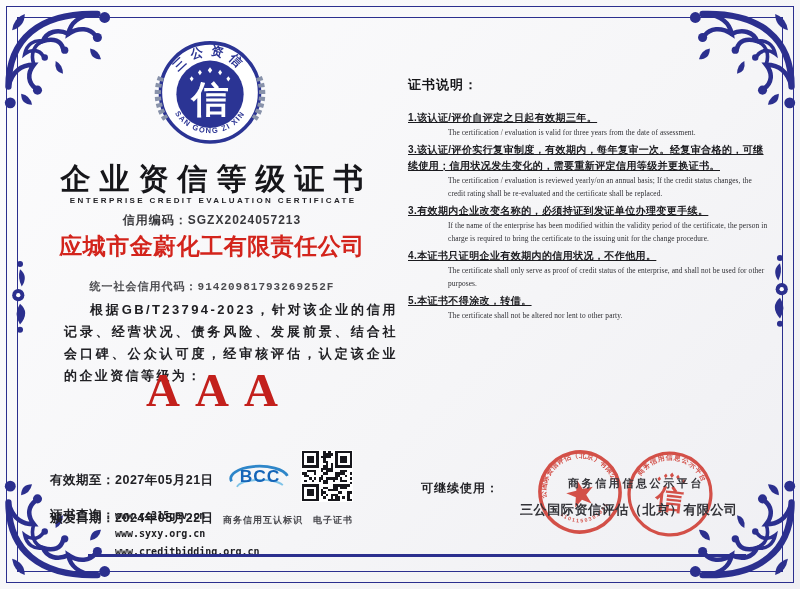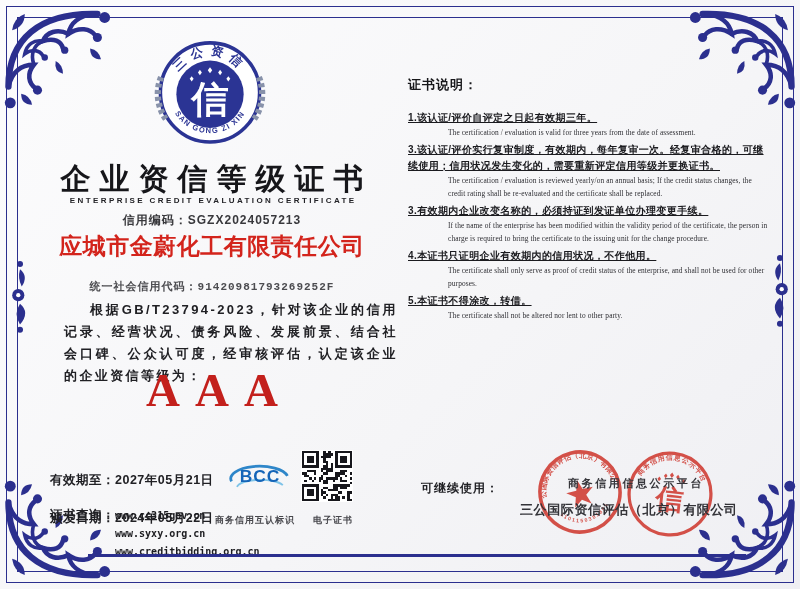--- a/index.html
+++ b/index.html
@@ -24,21 +24,21 @@
   .uscc{left:36px;top:279px;width:352px;text-align:center;font-size:11px;font-weight:bold;color:#4c4c50;letter-spacing:1px;font-family:Liberation Mono, monospace;}
   .para{left:64px;top:299px;width:334px;font-size:13px;font-weight:600;color:#202024;letter-spacing:2.4px;line-height:22px;text-indent:2em;text-align:justify;}
   .rating{left:36px;top:363px;width:352px;text-align:center;font-size:47px;font-weight:bold;color:#c3201c;letter-spacing:15px;text-indent:15px;font-family:"Liberation Serif","DejaVu Serif",serif;}
   .kv{left:50px;font-size:12.5px;font-weight:bold;color:#202024;letter-spacing:0.5px;}
   .kv .v{font-weight:bold;color:#202024;}
   .issue{top:470px;margin-top:40px;}
   .valid{top:472px;}
   .query{top:507px;display:flex;}
   .urls{font-family:"DejaVu Sans Mono",monospace;font-size:10px;font-weight:bold;line-height:18px;letter-spacing:0;color:#1c1c20;}
   .bcc{left:226px;top:456px;width:66px;height:38px;}
-  .bcc-cap{left:215px;top:514px;width:88px;text-align:left;font-size:9px;color:#47474c;letter-spacing:1px;font-weight:bold;}
+  .bcc-cap{left:215px;top:514px;width:88px;text-align:right;font-size:9px;color:#47474c;letter-spacing:1px;font-weight:bold;}
   .qr{left:301px;top:450px;width:50px;height:50px;background:#fff;padding:1px;}
   .qr-cap{left:299px;top:514px;width:54px;text-align:right;font-size:9px;color:#47474c;letter-spacing:1px;font-weight:bold;}
   .rule{left:88px;top:554px;width:658px;height:2.5px;background:#2b2f8e;}
   .notes{left:408px;top:40px;width:360px;color:#202024;}
   .notes-title{font-size:13px;font-weight:bold;letter-spacing:1px;margin-bottom:16px;color:#17171a;margin-top:36px;}
   .note-zh{font-size:10px;font-weight:bold;color:#1b1b1f;line-height:16px;letter-spacing:0.4px;text-decoration:underline;}
   .note-en{font-family:Liberation Serif, serif;font-size:7.4px;color:#2e2e33;line-height:13.5px;letter-spacing:0.1px;margin-bottom:2px;margin-left:40px;}
   .issuer-label{left:421px;top:480px;font-size:12px;font-weight:bold;color:#232327;letter-spacing:1px;z-index:3;}
   .seal{opacity:0.88;z-index:1;}
   .seal.left{left:536px;top:448px;width:88px;height:88px;transform:rotate(-14deg);}

